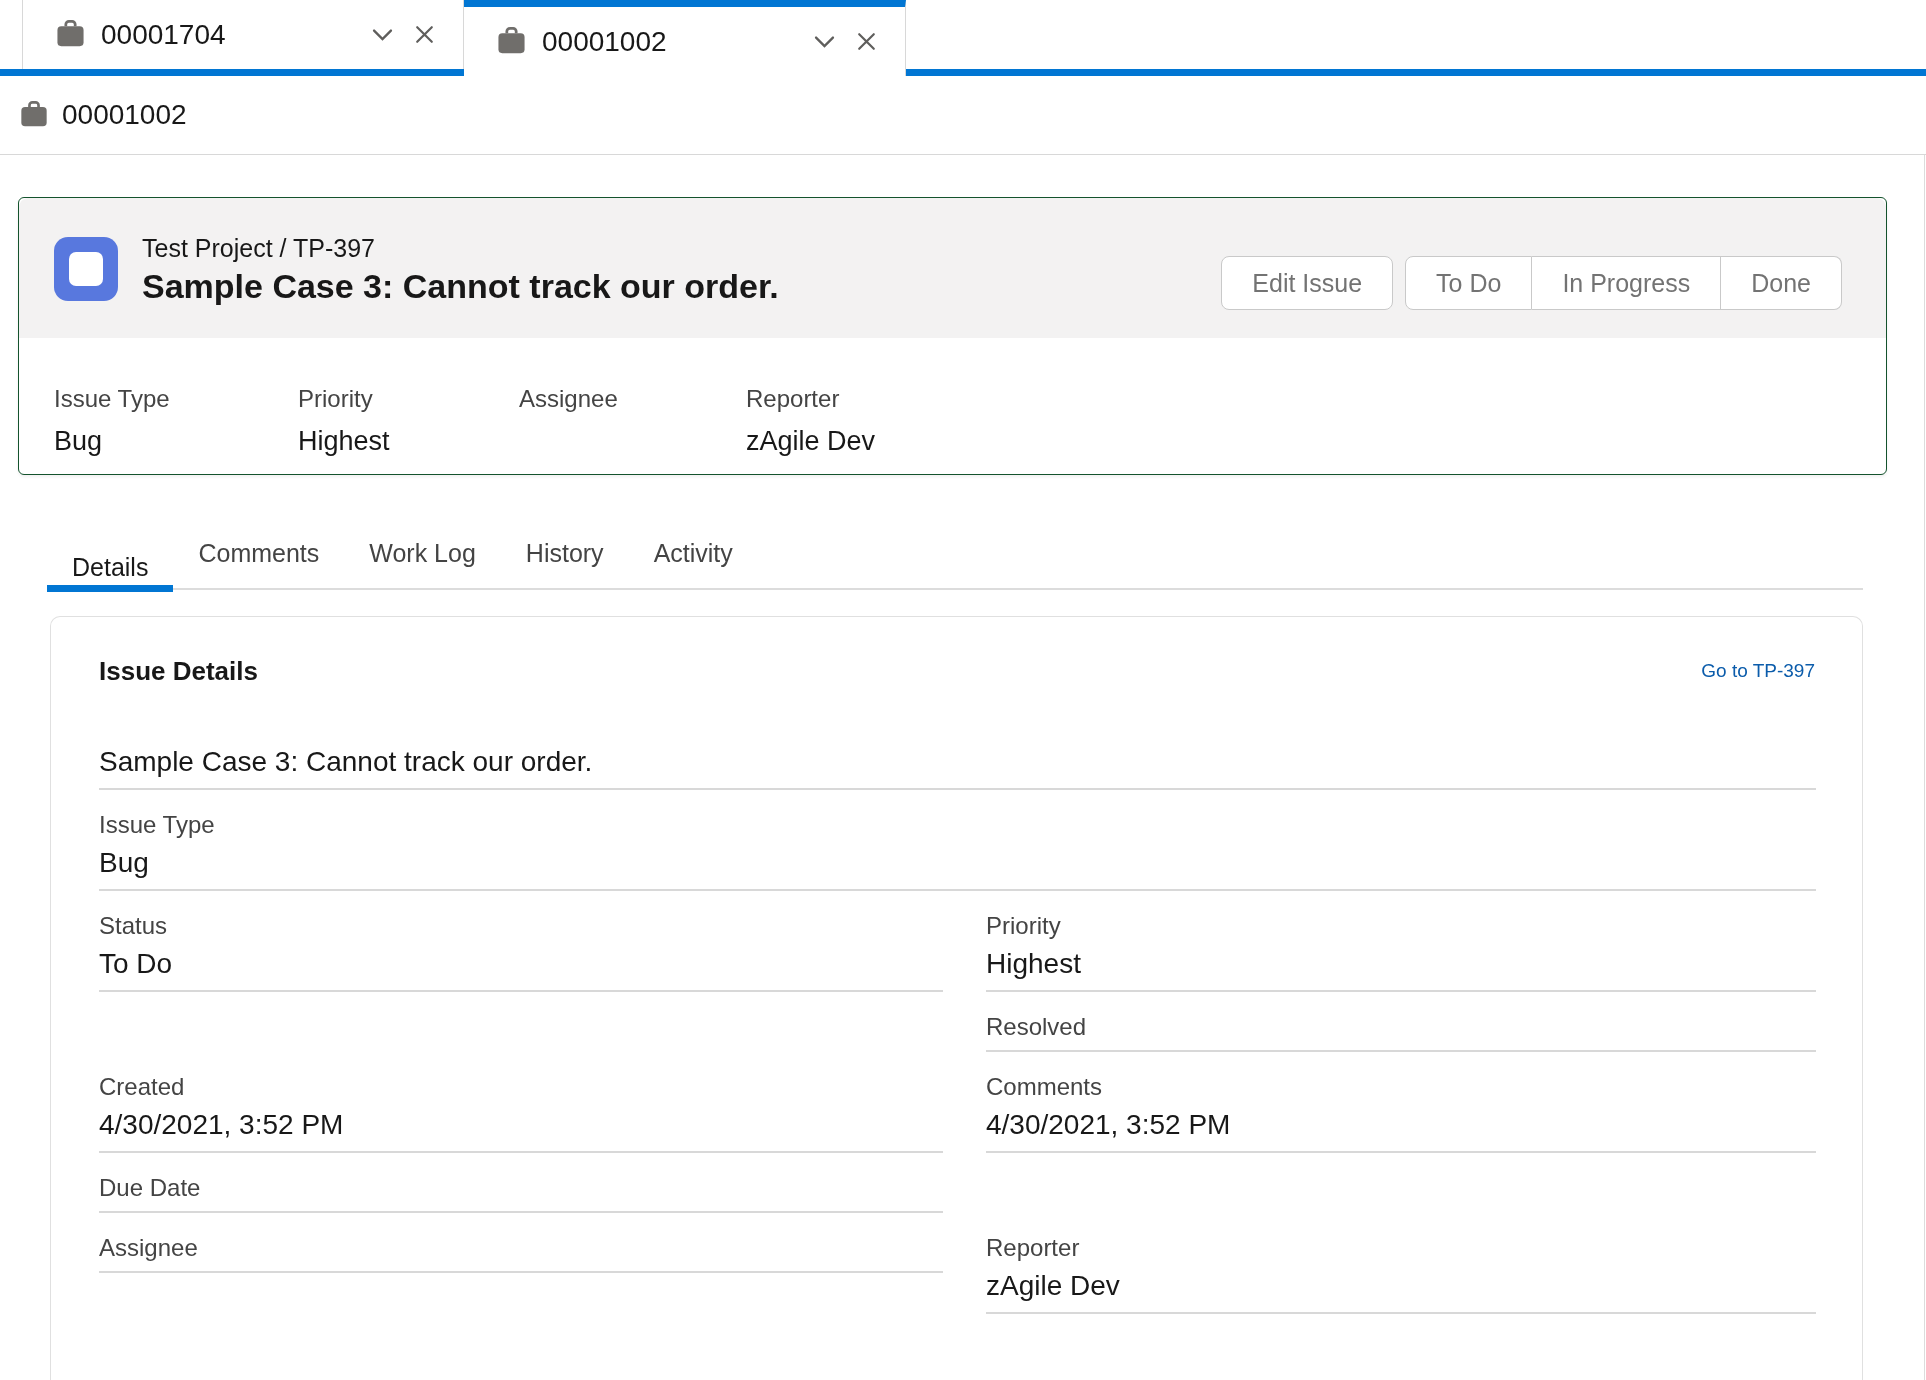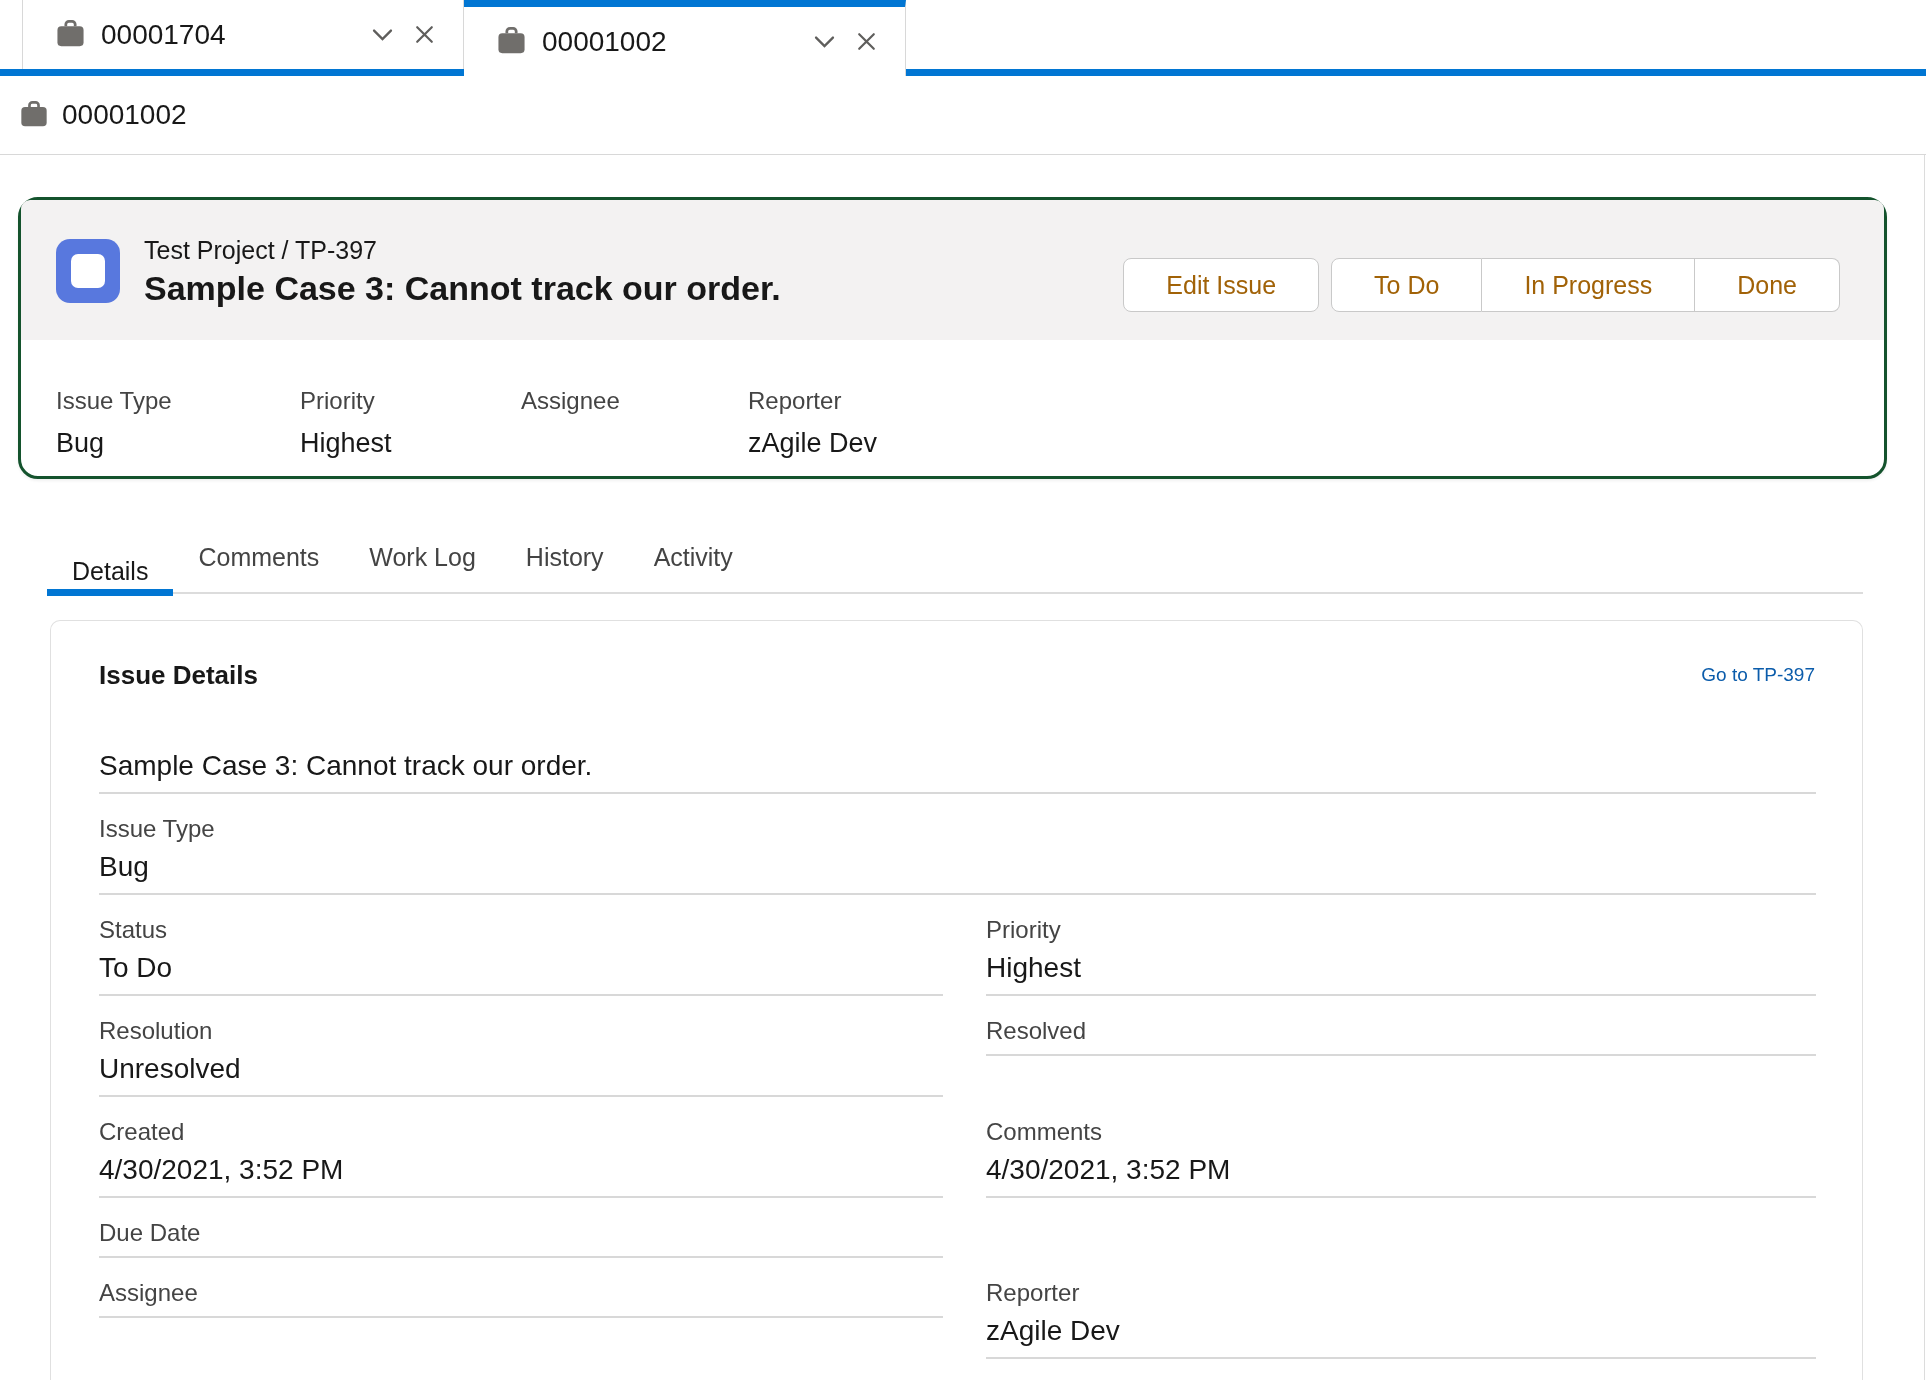--- a/index.html
+++ b/index.html
@@ -25,37 +25,37 @@
   .ctl + .ctl{margin-left:16px;}
   
   .sub-bar{height:78px;display:flex;align-items:stretch;background:#fff;border-bottom:1px solid #d8d8d8;}
   .sub-tab{box-sizing:border-box;display:flex;align-items:center;cursor:pointer;}
   .sub-tab.first{width:324px;padding-left:18px;}
   .sub-tab.active{width:348px;padding:0 26px;background:#d9e7f8;}
   .sub-tab .tab-label{font-size:28px;margin-left:12px;white-space:nowrap;}
   .sub-tab.active .tab-label{font-weight:bold;text-decoration:underline;color:#181818;}
   
   .card1{
-    margin:42px 39px 0 18px;border:3px solid #14532d;border-radius:20px;
+    margin:42px 39px 0 18px;border:1px solid #14532d;border-radius:6px;
     box-shadow:0 2px 3px rgba(0,0,0,.06);background:#fff;
   }
   .card1-top{
     background:#f3f2f2;border-radius:9px 9px 0 0;
     padding:30px 44px 28px 35px;display:flex;align-items:center;
   }
   .proj-icon{width:64px;height:64px;border-radius:14px;background:#5878de;
     display:flex;align-items:center;justify-content:center;flex:none;}
   .proj-icon-inner{width:34px;height:34px;background:#fff;border-radius:7px;}
   .head-text{margin-left:24px;min-width:0;}
   .breadcrumb{font-size:25px;color:#181818;line-height:30px;}
   .page-title{font-size:34px;font-weight:bold;color:#181818;line-height:40px;margin-top:3px;white-space:nowrap;}
   .actions{margin-left:auto;display:flex;align-items:center;gap:12px;}
   .btn{
     box-sizing:border-box;height:54px;background:#fff;border:1px solid #c9c9c9;border-radius:8px;
-    color:#a16207;font-size:25px;font-family:inherit;padding:0 42px;
+    color:#737373;font-size:25px;font-family:inherit;padding:0 30px;
     display:flex;align-items:center;white-space:nowrap;cursor:pointer;margin-top:28px;
   }
   .btn-group{display:flex;}
   .btn-group .btn{border-radius:0;border-left:none;}
   .btn-group .btn:first-child{border-radius:8px 0 0 8px;border-left:1px solid #c9c9c9;}
   .btn-group .btn:last-child{border-radius:0 8px 8px 0;}
   .card1-bottom{padding:46px 44px 16px 35px;display:flex;}
   .hfield{flex:none;}
   .hfield.w1{width:244px;}.hfield.w2{width:221px;}.hfield.w3{width:227px;}
   .hfield .lbl{font-size:24px;color:#444;line-height:30px;}
@@ -226,24 +226,20 @@
         <div class="lbl">Status</div>
         <div class="val">To Do</div>
       </div>
       <div class="fcell cr">
         <div class="lbl">Priority</div>
         <div class="val">Highest</div>
       </div>
     </div>
 
     <div class="frow">
-      <div class="fcell cl">
-        <div class="lbl">Resolution</div>
-        <div class="val">Unresolved</div>
-      </div>
       <div class="fcell cr">
         <div class="lbl">Resolved</div>
       </div>
     </div>
 
     <div class="frow">
       <div class="fcell cl">
         <div class="lbl">Created</div>
         <div class="val">4/30/2021, 3:52 PM</div>
       </div>

